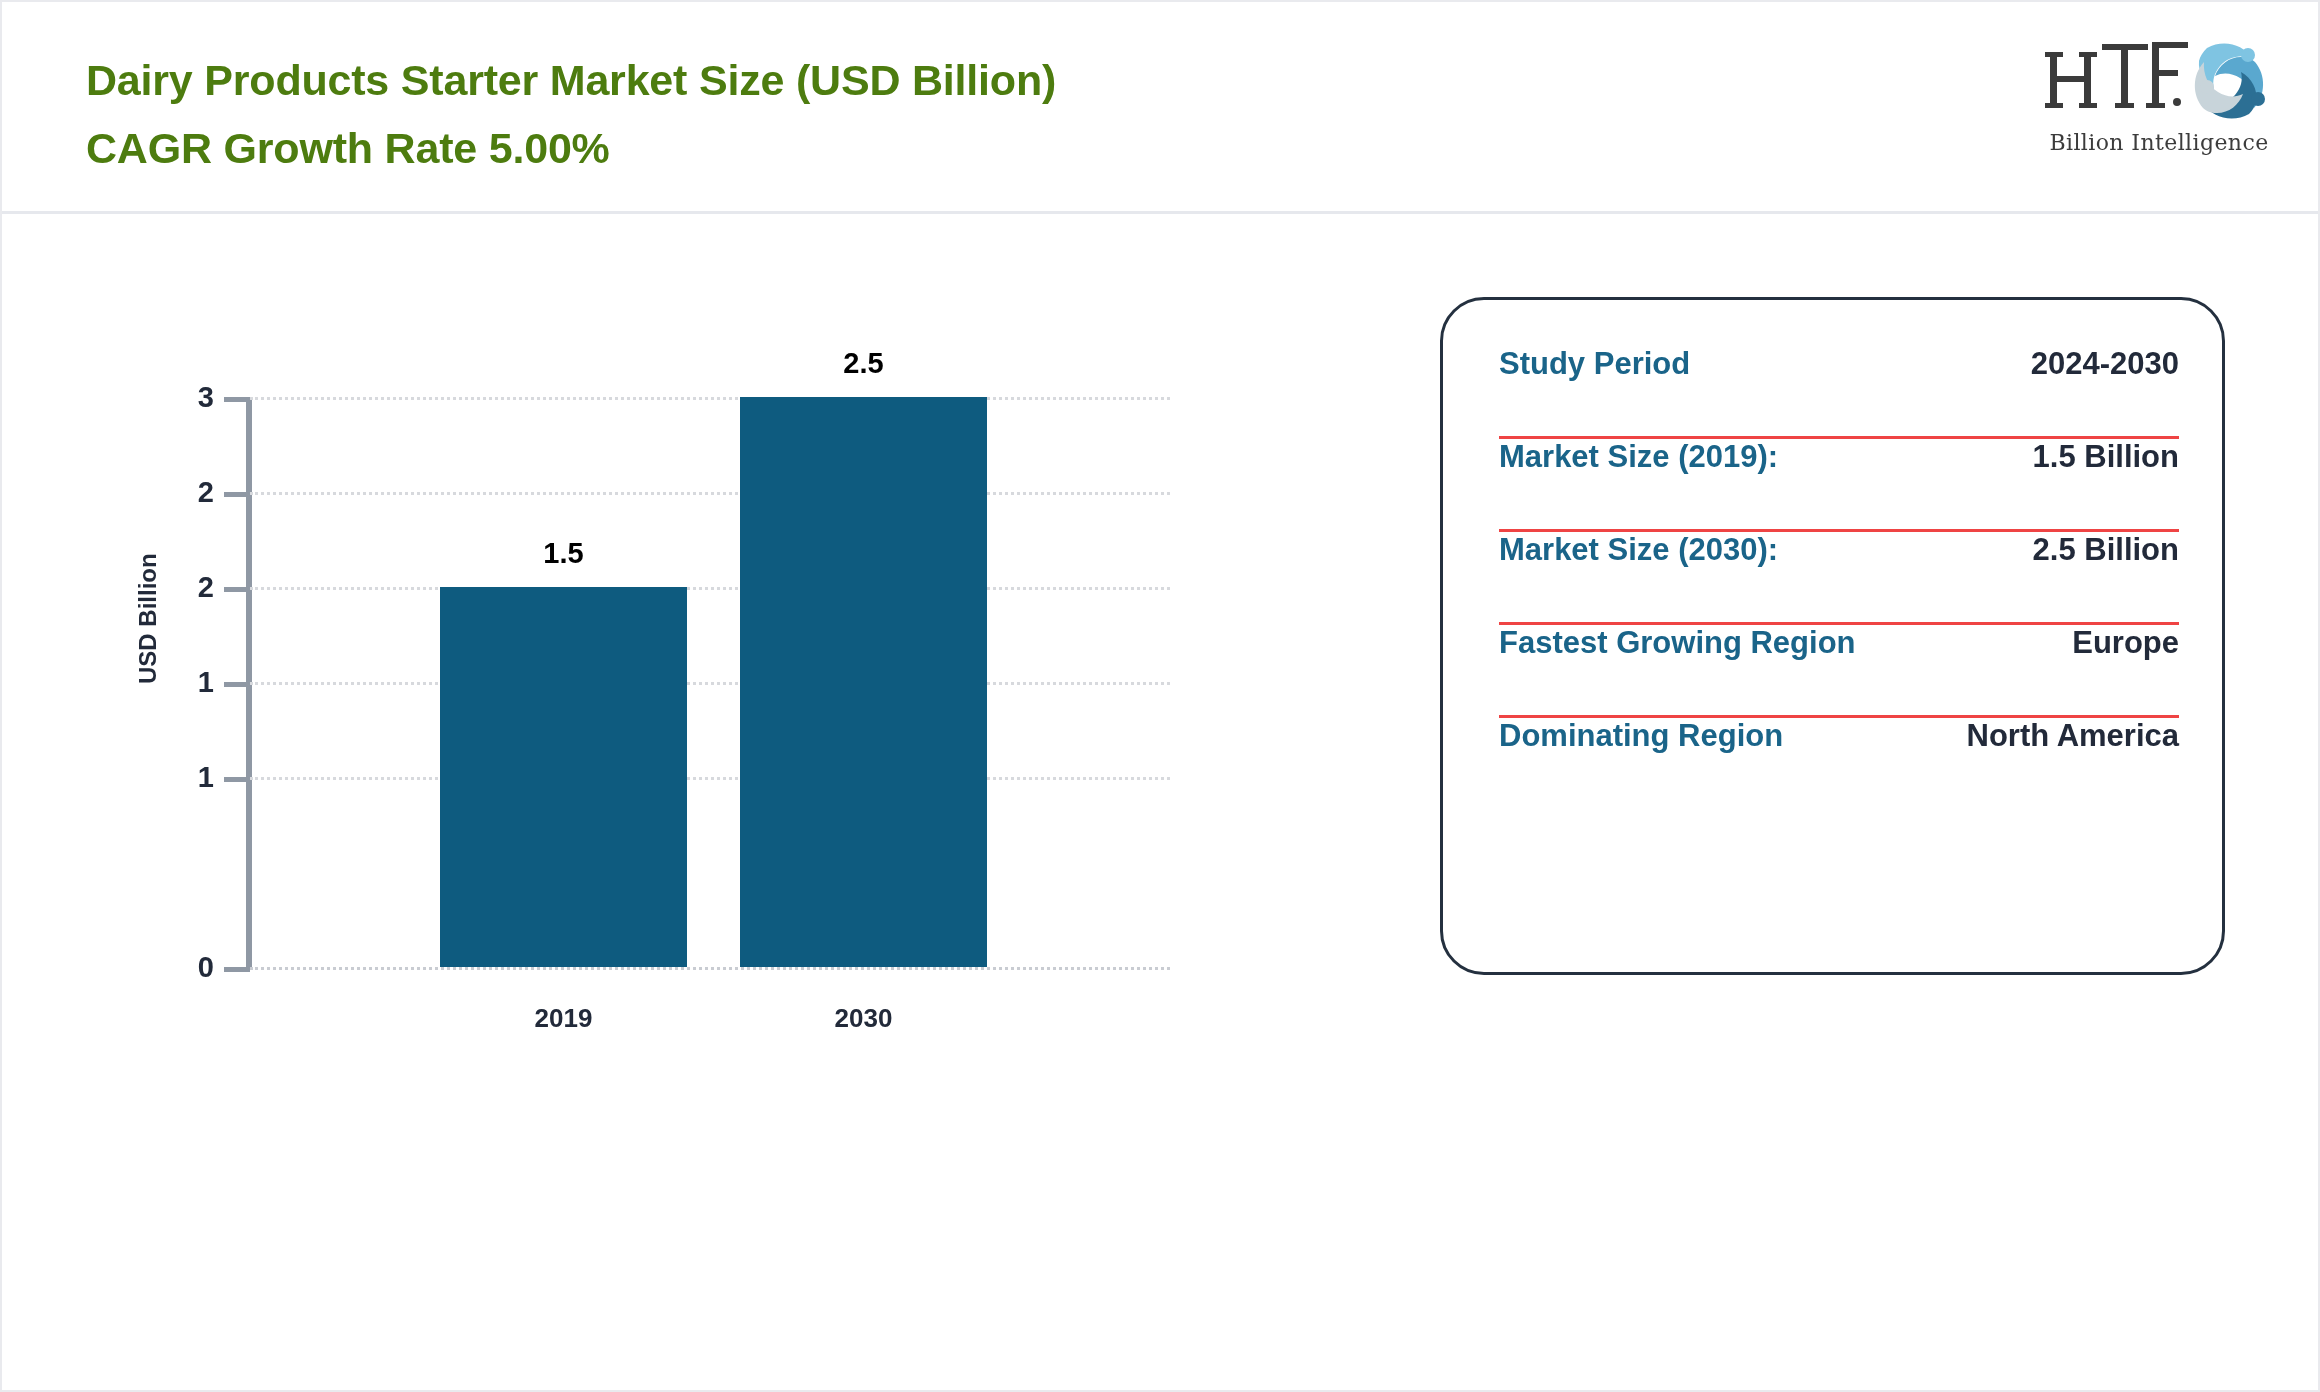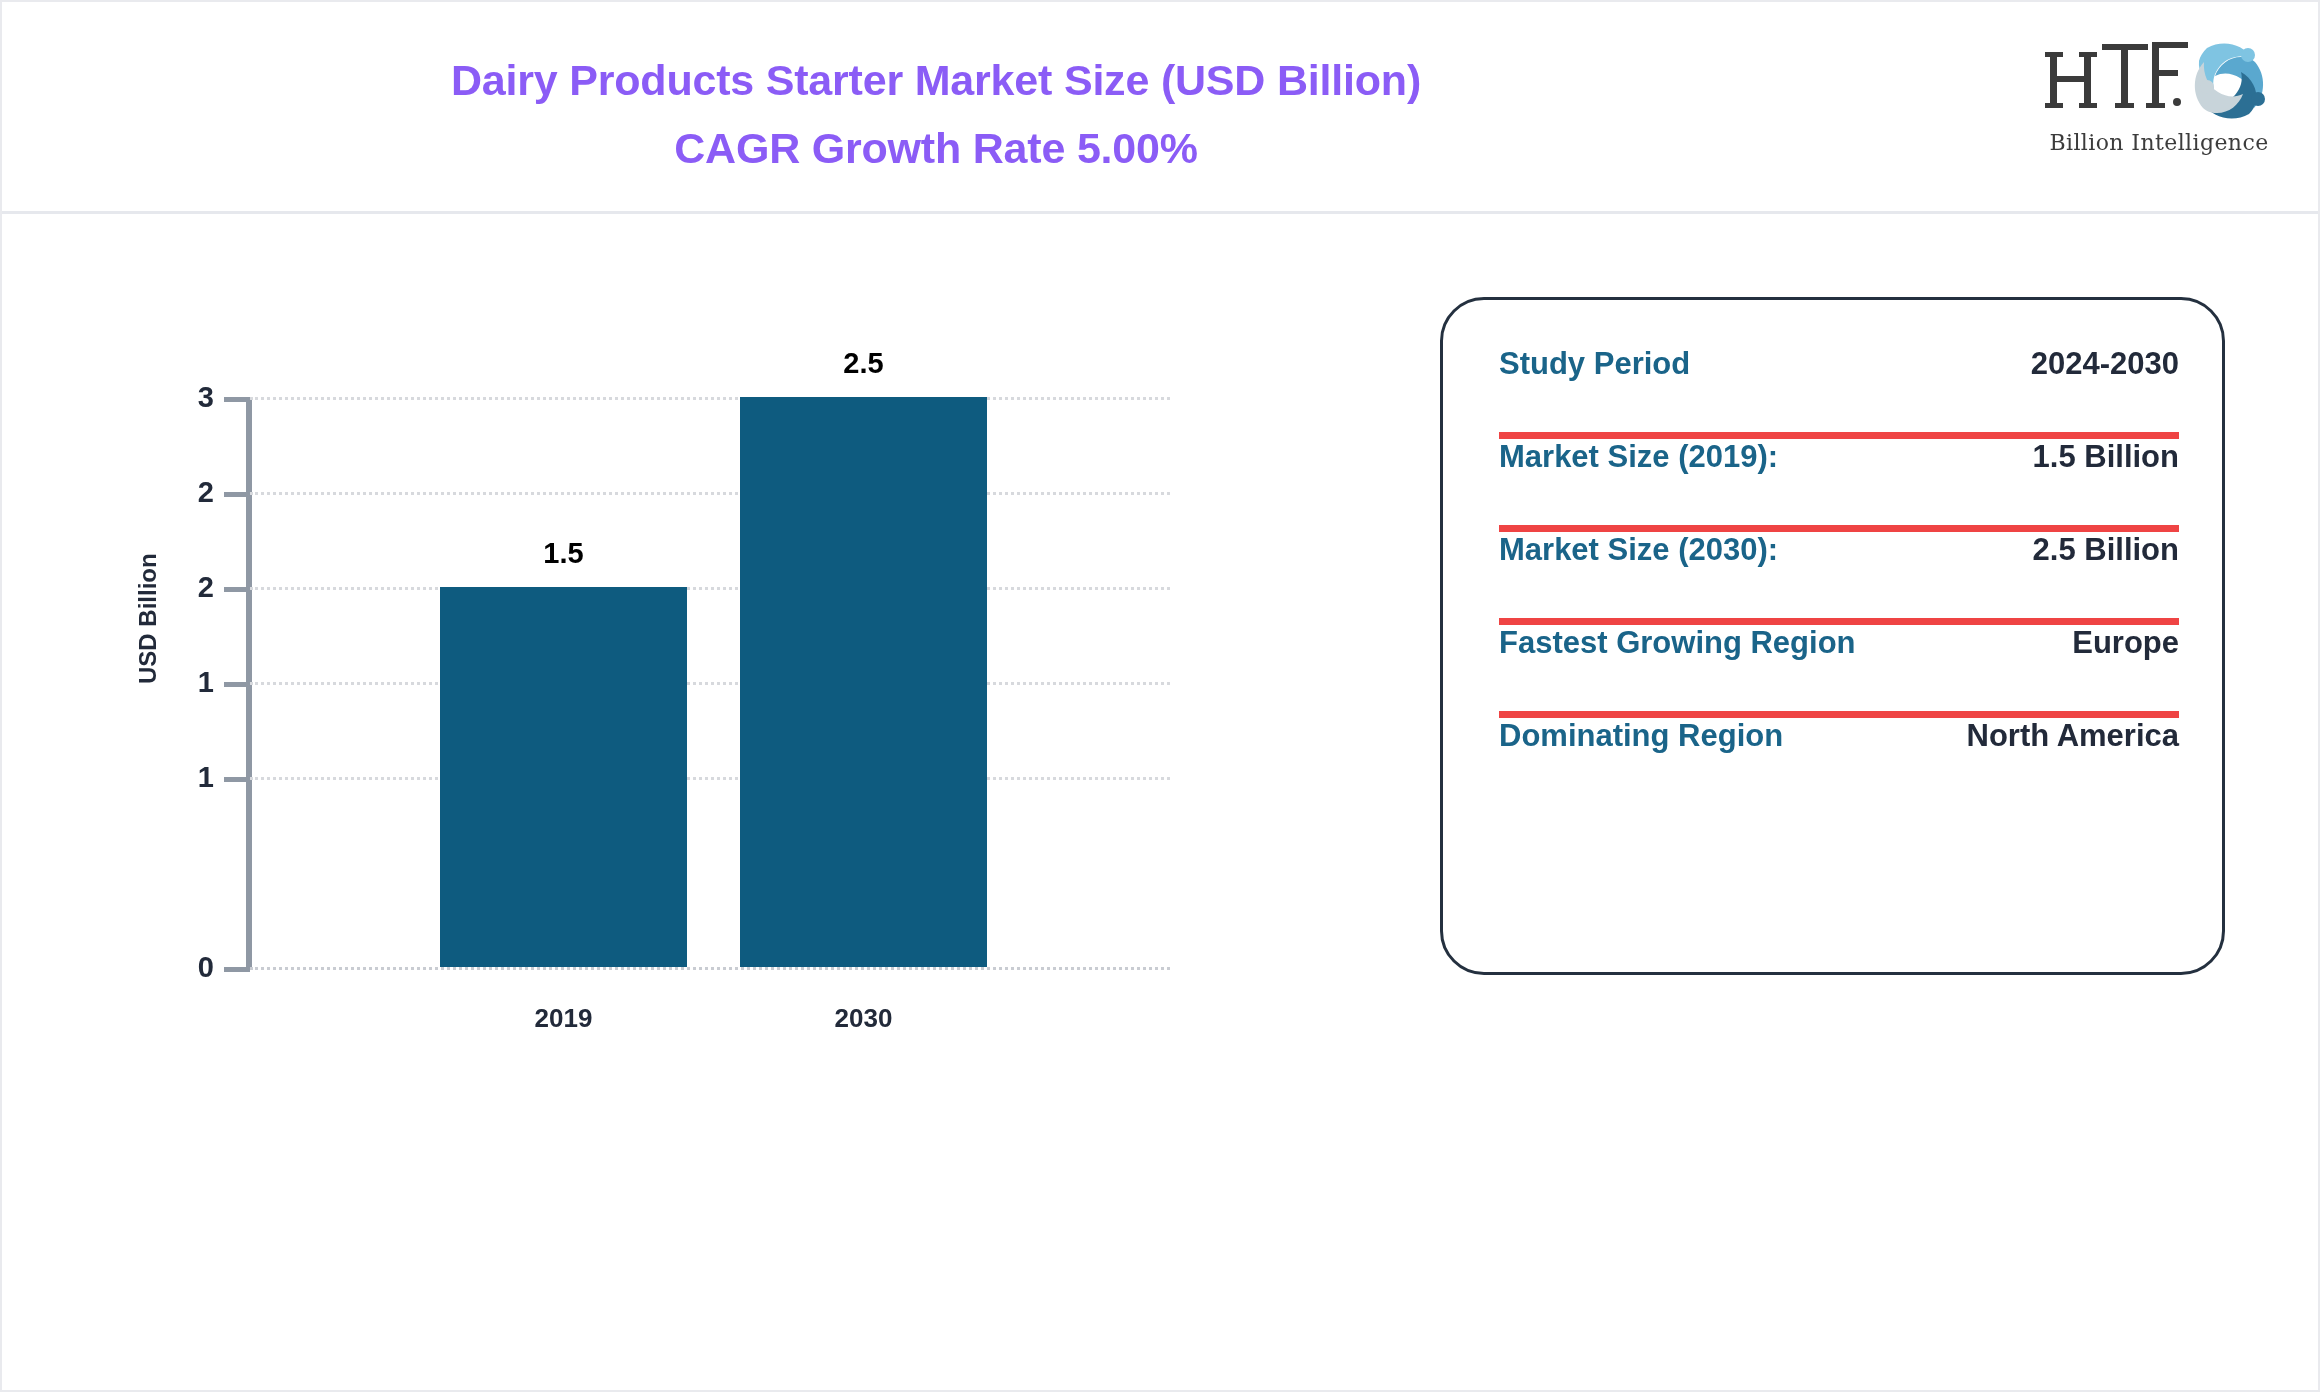--- a/index.html
+++ b/index.html
@@ -33,27 +33,26 @@
     box-sizing: border-box;
   }
 
   #title-block {
     position: absolute;
     left: 84px;
     top: 44px;
     width: 1700px;
   }
   .title-line {
-    color: #8b5cf6;
+    color: #4d7c0f;
     font-size: 43px;
     font-weight: bold;
     line-height: 68px;
     letter-spacing: -0.2px;
     white-space: nowrap;
-    text-align: center;
   }
 
   
   #logo {
     position: absolute;
     right: 48px;
     top: 30px;
     width: 230px;
     height: 125px;
   }
@@ -183,21 +182,21 @@
     position: absolute;
     left: 56px;
     top: 46px;
     width: 680px;
   }
   .info-row {
     display: flex;
     align-items: baseline;
     justify-content: space-between;
     height: 93px;
-    border-bottom: 7px solid #ef4444;
+    border-bottom: 3px solid #ef4444;
     box-sizing: border-box;
   }
   .info-row:last-child {
     border-bottom: none;
   }
   .info-label {
     color: #1a6489;
     font-size: 31px;
     font-weight: bold;
     white-space: nowrap;

